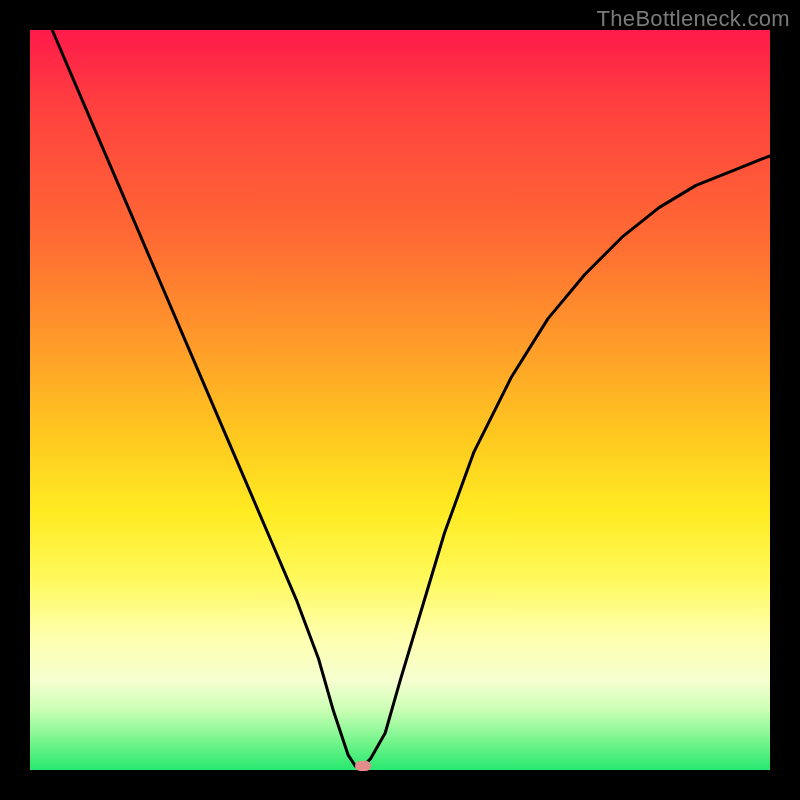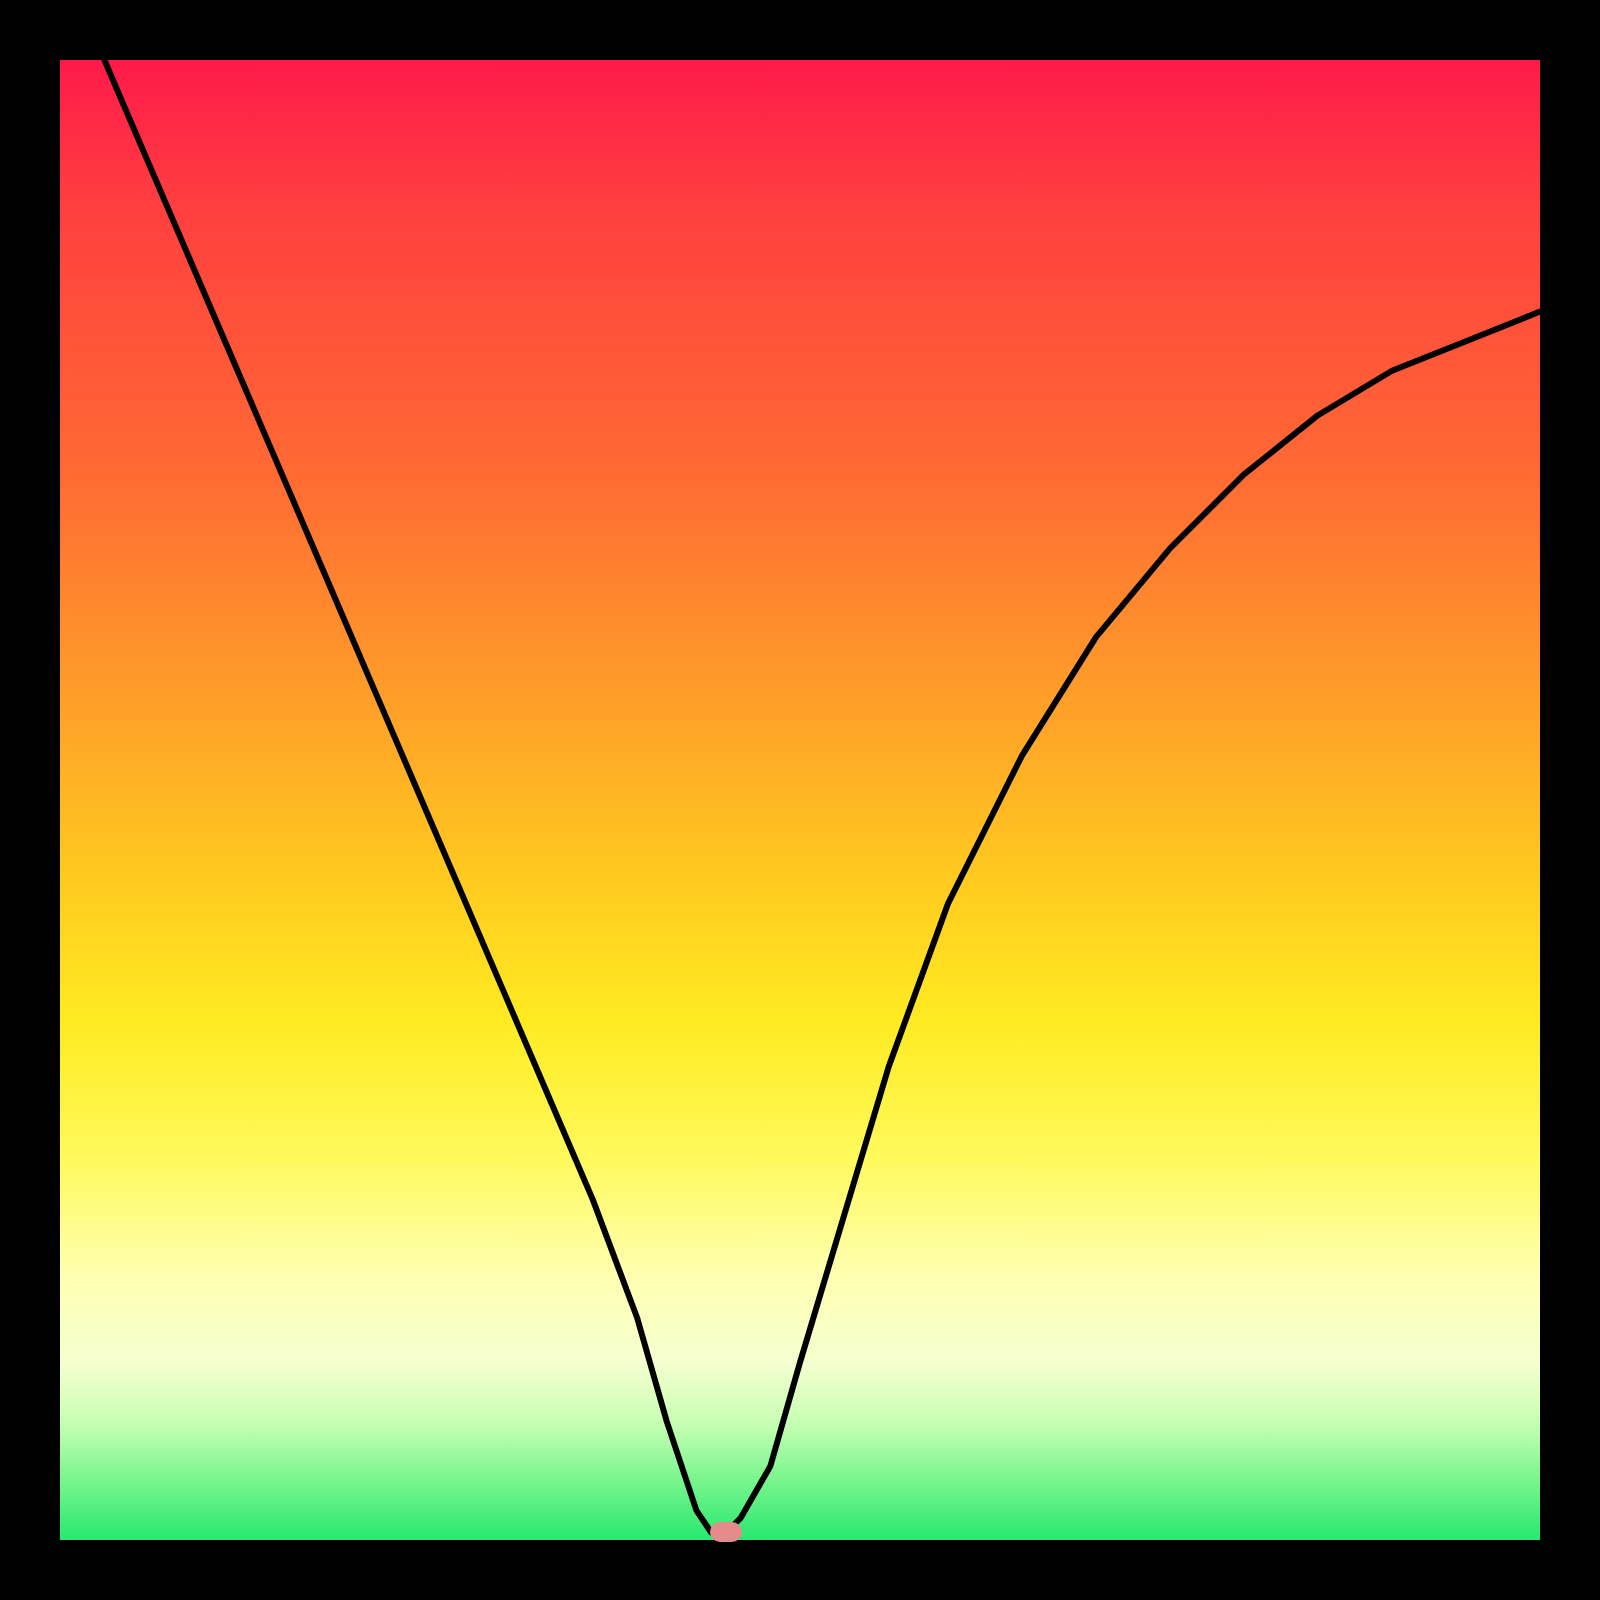--- a/index.html
+++ b/index.html
@@ -71,14 +71,15 @@
   <div class="plot-area">
 
     <svg class="curve-svg" viewBox="0 0 740 740" preserveAspectRatio="none">
       <path d="M22.20 0.00 L44.40 51.80 L66.60 103.60 L88.80 155.40 L111.00 207.20 L133.20 259.00 L155.40 310.80 L177.60 362.60 L199.80 414.40 L222.00 466.20 L244.20 518.00 L266.40 569.80 L288.60 629.00 L303.40 680.80 L318.20 725.20 L325.60 736.30 L333.00 736.30 L340.40 728.90 L355.20 703.00 L370.00 651.20 L392.20 577.20 L414.40 503.20 L444.00 421.80 L481.00 347.80 L518.00 288.60 L555.00 244.20 L592.00 207.20 L629.00 177.60 L666.00 155.40 L703.00 140.60 L740.00 125.80" fill="none" stroke="#000" stroke-width="3" stroke-linecap="round" stroke-linejoin="round"></path>
     </svg>
 
     <div class="marker" style="left: 333px; top: 736.3px;"></div>
 
   </div>
 
+  <div class="watermark">TheBottleneck.com</div>
 
 </div>
 
 </body></html>

